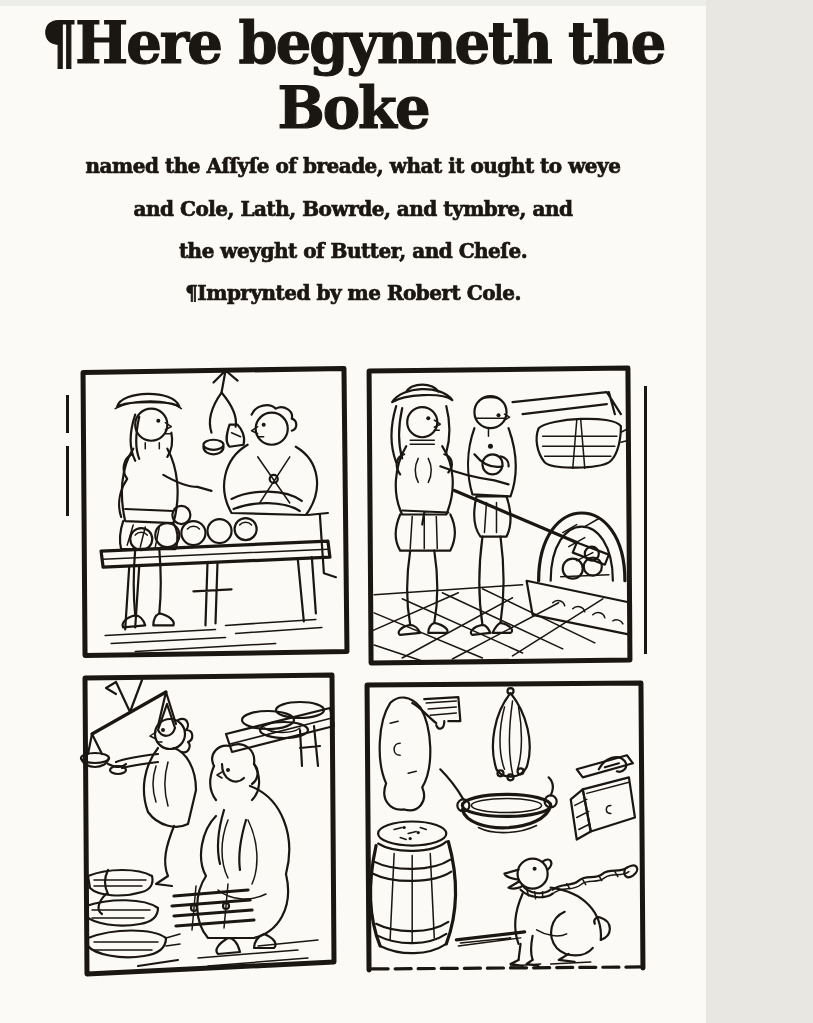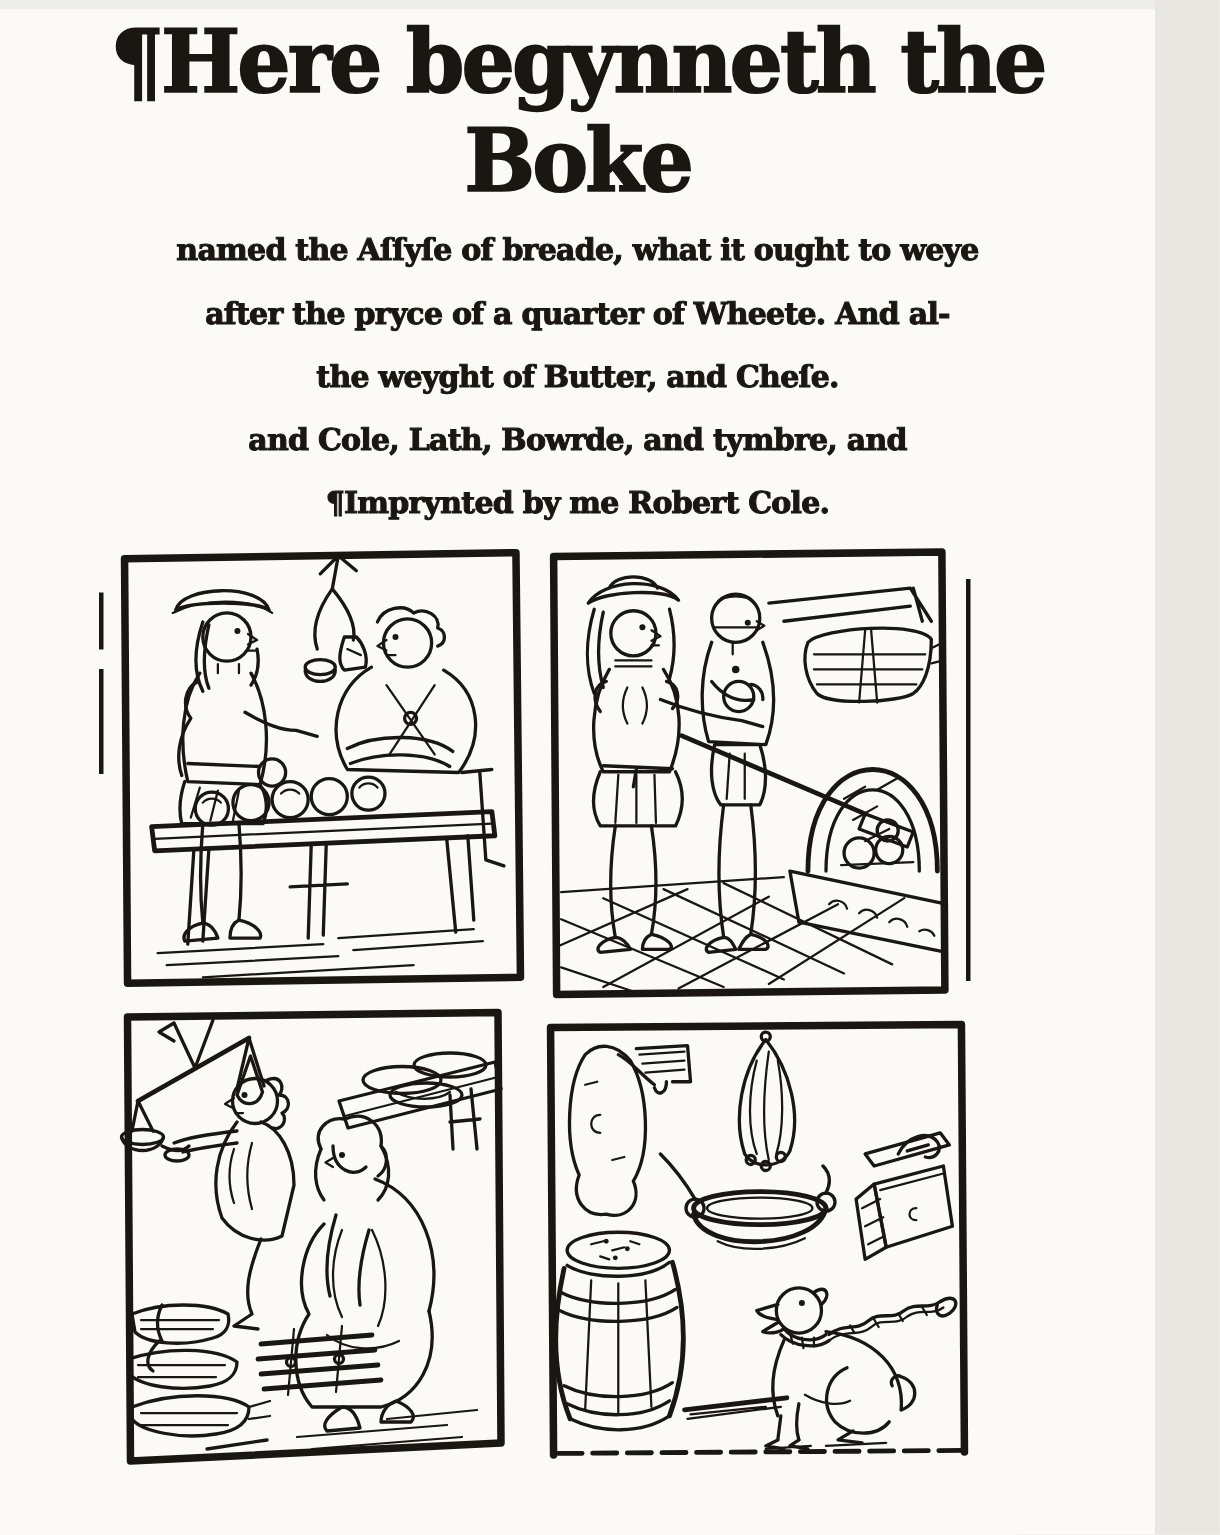--- a/index.html
+++ b/index.html
@@ -1,17 +1,17 @@
 <!DOCTYPE html>
 <html><head>
 <meta charset="utf-8">
 <style>
   html,body{margin:0;padding:0;background:#e9e7e2;}
   .page{
-    position:relative;width:770px;height:1023px;background:#fbfaf6;overflow:hidden;
+    position:relative;width:706px;height:1023px;background:#fbfaf6;overflow:hidden;
     font-family:"DejaVu Serif","Liberation Serif",serif;color:#1a1611;
   }
   .edge-strip{position:absolute;top:0;left:0;width:100%;height:6px;background:#ededea;}
   .titleblock{position:absolute;top:12px;left:0;width:100%;text-align:center;}
   .t1{
     font-size:56px;font-weight:bold;letter-spacing:-2px;line-height:1.12;margin:0 0 4px 0;
     -webkit-text-stroke:1.1px #1a1611;transform:scaleY(1.04);
   }
   .bline{
     font-size:20px;font-weight:bold;margin:16px;line-height:1.31;letter-spacing:-0.5px;
@@ -30,23 +30,22 @@
 </style>
 </head>
 <body>
 
 <div class="page">
   <div class="edge-strip"></div>
 
   <header class="titleblock">
     <h1 class="t1">¶Here begynneth the Boke</h1>
     <p class="bline">named the Aſſyſe of breade, what it ought to weye</p>
-    <p class="bline">after the pryce of a quarter of Wheete. And al-</p>
+    <p class="bline">and Cole, Lath, Bowrde, and tymbre, and</p>
     <p class="bline">the weyght of Butter, and Cheſe.</p>
-    <p class="bline">and Cole, Lath, Bowrde, and tymbre, and</p>
     <p class="bline imprint">¶Imprynted by me Robert Cole.</p>
   </header>
 
   <svg class="panel" style="left:75px;top:362px" width="278" height="300" viewBox="0 0 277 298" aria-hidden="true">
     <path class="bd" d="M8 10 L268 6 L271 288 L10 292 Z"></path>
     <g>
       <path d="M150 8 L146 30 M150 8 L138 20 M150 8 L162 18"></path>
       <path d="M146 30 C136 44 132 58 136 70 M146 30 C156 42 162 54 160 64"></path>
       <path d="M154 62 C150 74 150 80 154 84 L168 82 C170 74 166 66 162 62 Z"></path>
       <path class="thin" d="M156 70 L165 74"></path>

